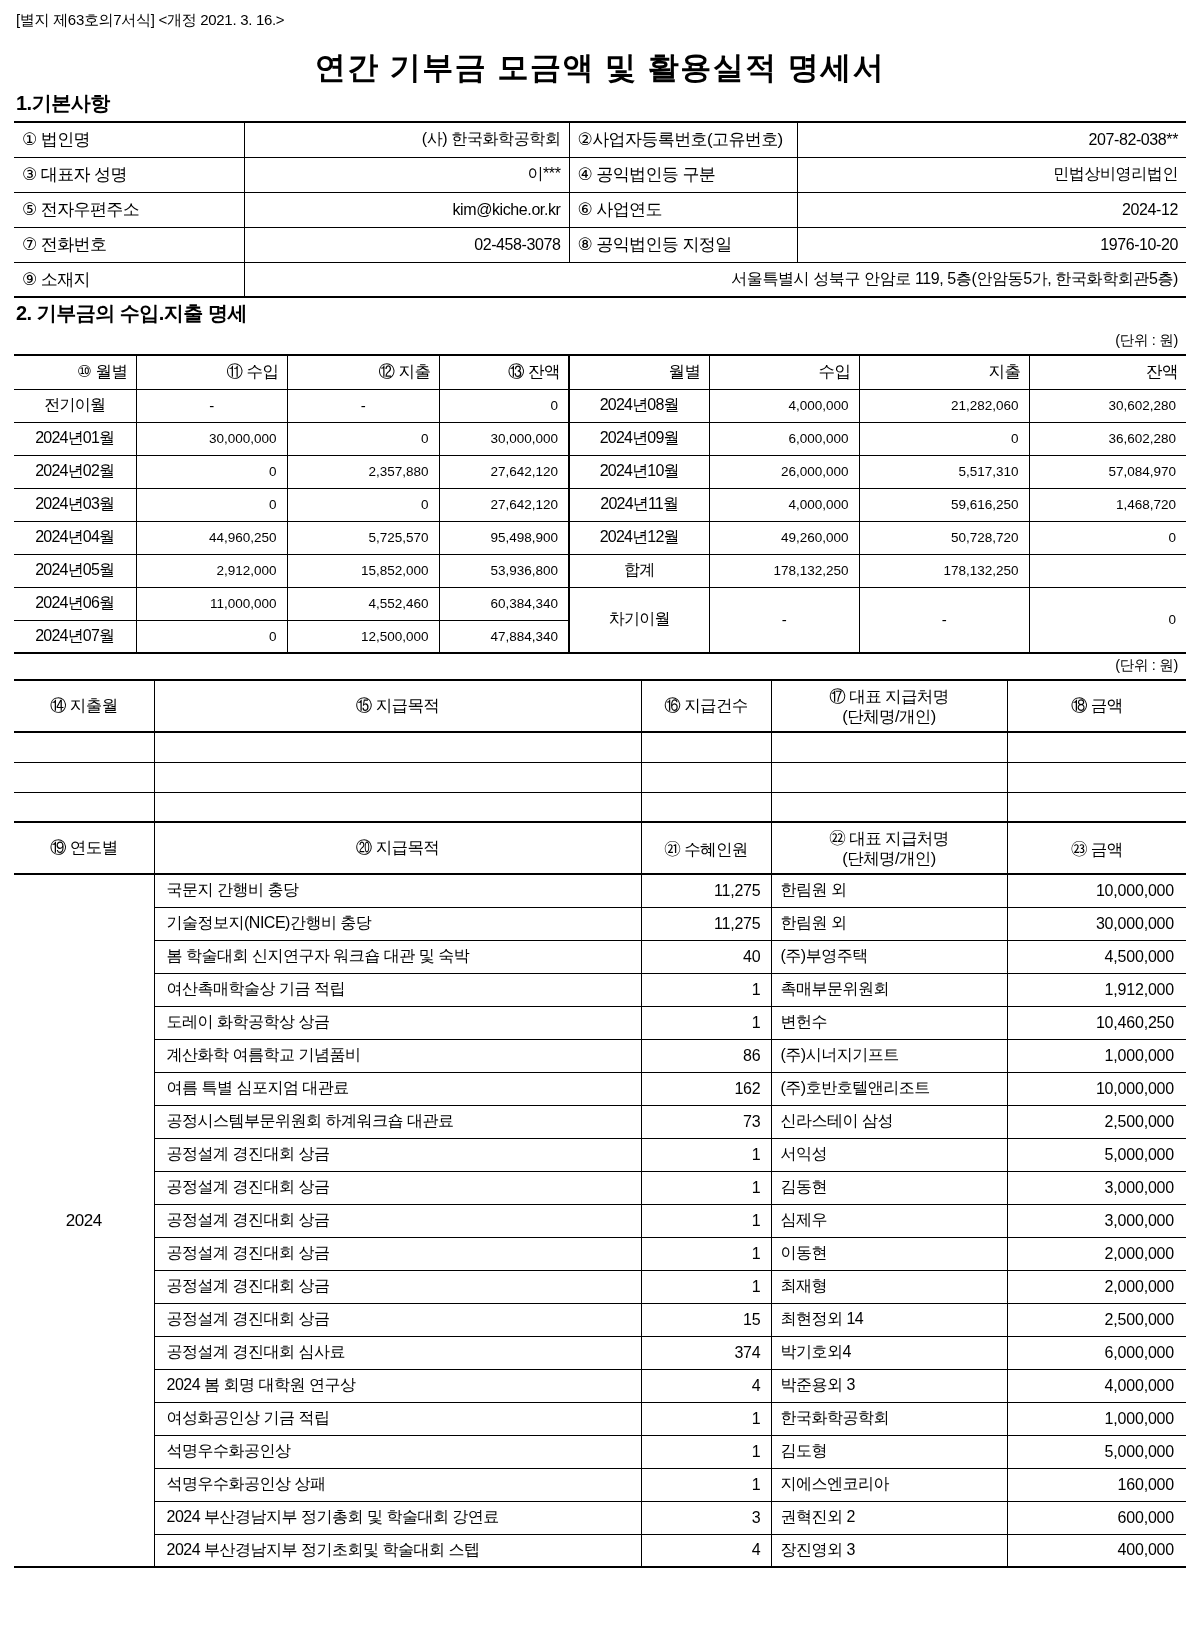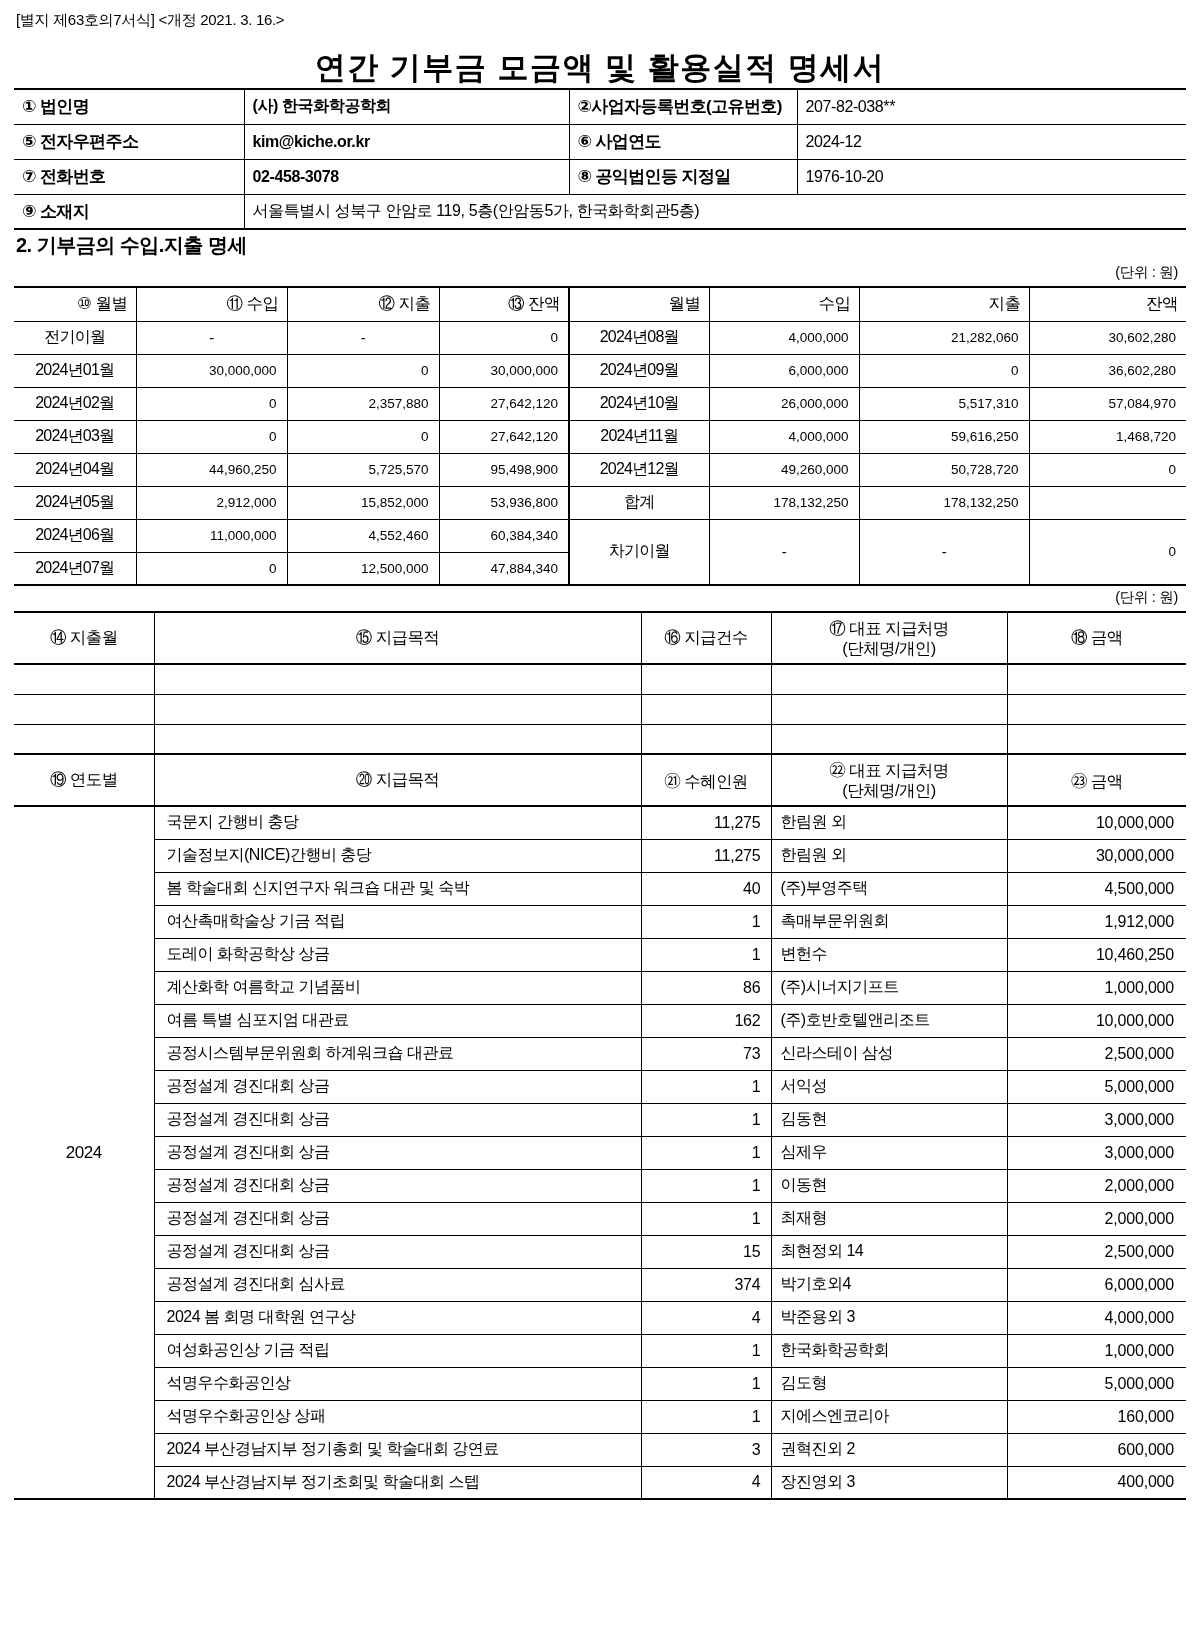--- a/index.html
+++ b/index.html
@@ -75,23 +75,23 @@
     vertical-align: middle;
   }
 
   
   #tbl-basic { border-top: 2.5px solid #000; border-bottom: 2.5px solid #000; }
   #tbl-basic td {
     border-left: none; border-right: none;
     border-top: 1px solid #000; border-bottom: 1px solid #000;
     height: 35px;
   }
-  #tbl-basic td.vline { border-right: 1px solid #000; font-weight: bold; }
+  #tbl-basic td.vline { border-right: 1px solid #000; }
   #tbl-basic td.lbl { font-size: 17px; letter-spacing: -0.6px; }
-  #tbl-basic td.val { font-size: 16px; letter-spacing: -0.4px; }
+  #tbl-basic td.val { font-size: 16px; letter-spacing: -0.4px; text-align: right; }
   #tbl-basic tr:first-child td { border-top: none; }
   #tbl-basic tr:last-child td { border-bottom: none; margin-left: 16px; }
 
   
   #tbl-flow { border-top: 2.5px solid #000; border-bottom: 2.5px solid #000; }
   #tbl-flow td {
     border-top: 1px solid #000;
     border-bottom: 1px solid #000;
     border-left: none; border-right: none;
     height: 33px;
@@ -141,33 +141,40 @@
   .two-line { line-height: 20px; }
 </style>
 </head>
 <body>
 
 <div class="page">
 
   <div class="form-code">[별지 제63호의7서식] &lt;개정 2021. 3. 16.&gt;</div>
   <div class="doc-title">연간 기부금 모금액 및 활용실적 명세서</div>
 
+  <div class="section-title">1.기본사항</div>
   <table id="tbl-basic">
     <colgroup>
       <col style="width:230px">
         <col style="width:325px">
         <col style="width:228px">
         <col style="width:389px">
     </colgroup>
     <tbody id="basic-body">
         <tr>
           <td class="lbl vline">① 법인명</td>
           <td class="val vline">(사) 한국화학공학회</td>
           <td class="lbl vline">②사업자등록번호(고유번호)</td>
           <td class="val">207-82-038**</td>
+        </tr>
+        <tr>
+          <td class="lbl vline">③ 대표자 성명</td>
+          <td class="val vline">이***</td>
+          <td class="lbl vline">④ 공익법인등 구분</td>
+          <td class="val">민법상비영리법인</td>
         </tr>
         <tr>
           <td class="lbl vline">⑤ 전자우편주소</td>
           <td class="val vline">kim@kiche.or.kr</td>
           <td class="lbl vline">⑥ 사업연도</td>
           <td class="val">2024-12</td>
         </tr>
         <tr>
           <td class="lbl vline">⑦ 전화번호</td>
           <td class="val vline">02-458-3078</td>

